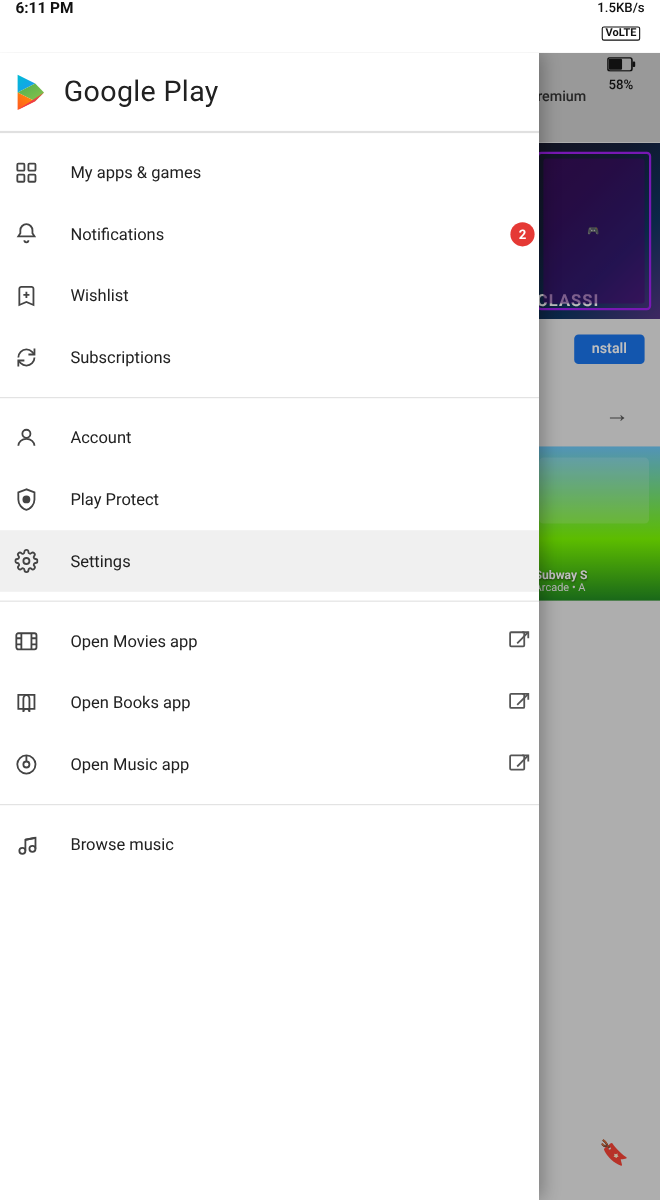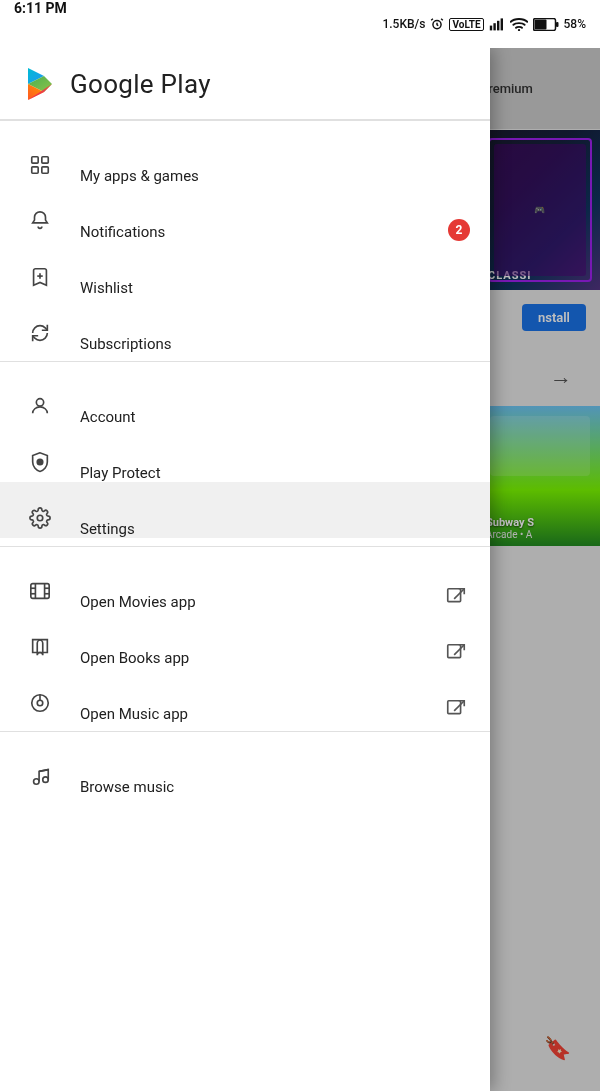--- a/index.html
+++ b/index.html
@@ -27,20 +27,21 @@
       position: relative;
       z-index: 100;
     }
     .status-left { font-size: 14px; font-weight: 700; }
     .status-right {
       display: flex;
       align-items: center;
       gap: 5px;
       font-size: 12px;
       font-weight: 500;
+      flex-direction: column;
     }
     .status-right svg { vertical-align: middle; }
 
     
     .bg-content {
       position: absolute;
       top: 48px;
       left: 0;
       width: 600px;
       bottom: 0;
@@ -84,21 +85,21 @@
       width: 120px;
       height: 160px;
       background: linear-gradient(135deg, #1a1a2e, #16213e, #0f3460, #533483);
       border-radius: 8px 0 0 8px;
       display: flex;
       align-items: flex-end;
       padding: 8px;
     }
     .bg-game-label {
       color: #fff;
-      font-size: 11px;
+      font-size: 15px;
       font-weight: 700;
       letter-spacing: 1px;
     }
     
     .bg-install-btn {
       position: absolute;
       top: 256px;
       right: 14px;
       background: #1a73e8;
       color: #fff;
@@ -172,21 +173,21 @@
       display: flex;
       flex-direction: column;
       box-shadow: 4px 0 16px rgba(0,0,0,0.3);
     }
 
     
     .drawer-header {
       height: 72px;
       display: flex;
       align-items: center;
-      padding: 0 20px;
+      padding: 0 8px;
       border-bottom: 1px solid #e0e0e0;
     }
     .play-logo {
       display: flex;
       align-items: center;
       gap: 10px;
     }
     
     .play-triangle {
       width: 40px;
@@ -206,22 +207,22 @@
       margin: 0;
     }
 
     
     .menu-section {
       padding: 8px 0;
     }
     .menu-item {
       height: 56px;
       display: flex;
-      align-items: flex-end;
-      padding: 0 20px;
+      align-items: center;
+      padding: 0 4px;
       cursor: pointer;
       position: relative;
     }
     .menu-item.active { background: #f0f0f0; }
     .menu-icon {
       width: 40px;
       min-width: 40px;
       height: 40px;
       display: flex;
       align-items: center;

